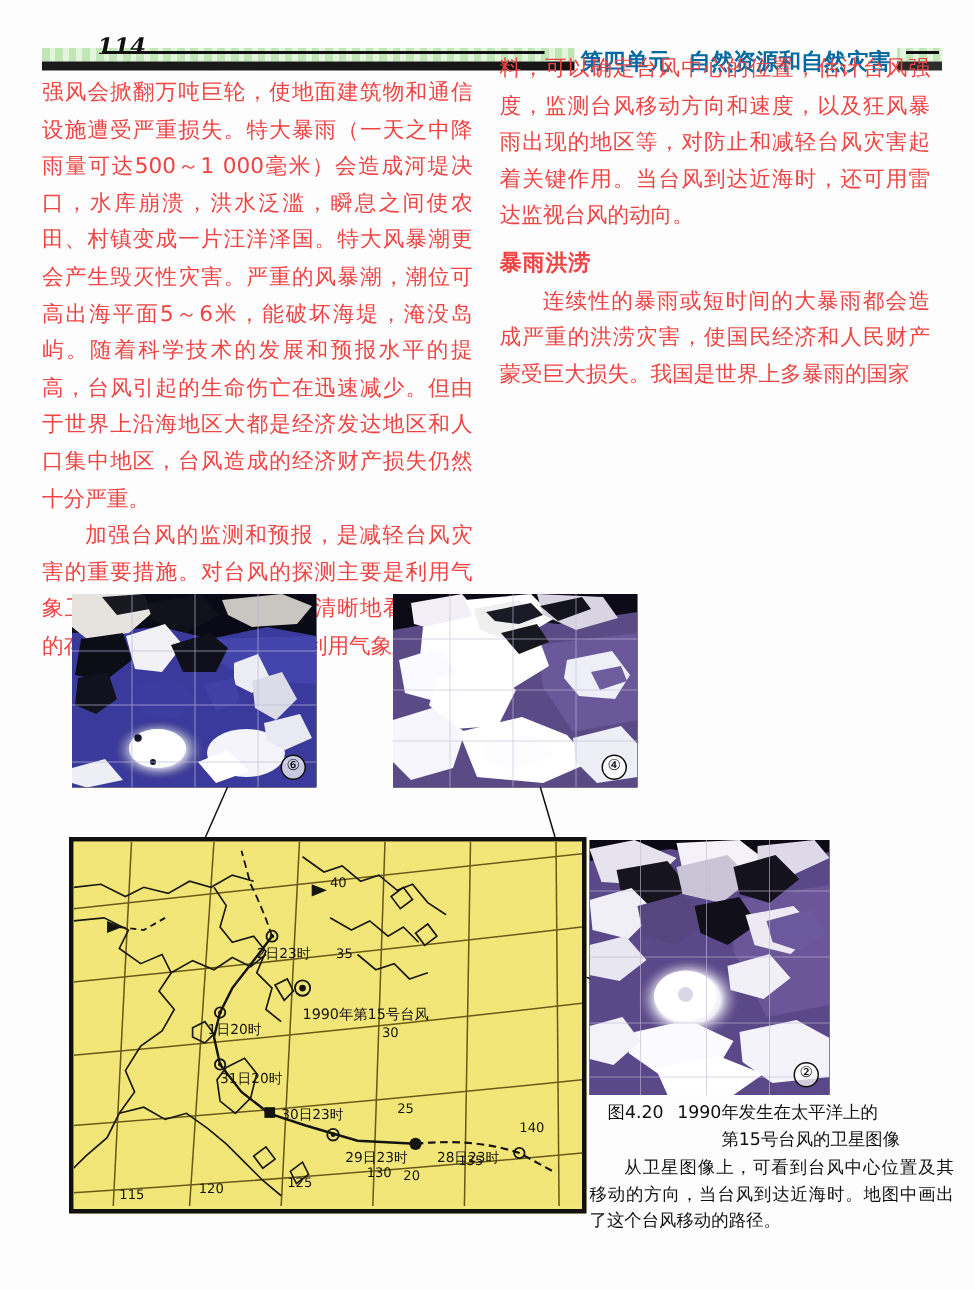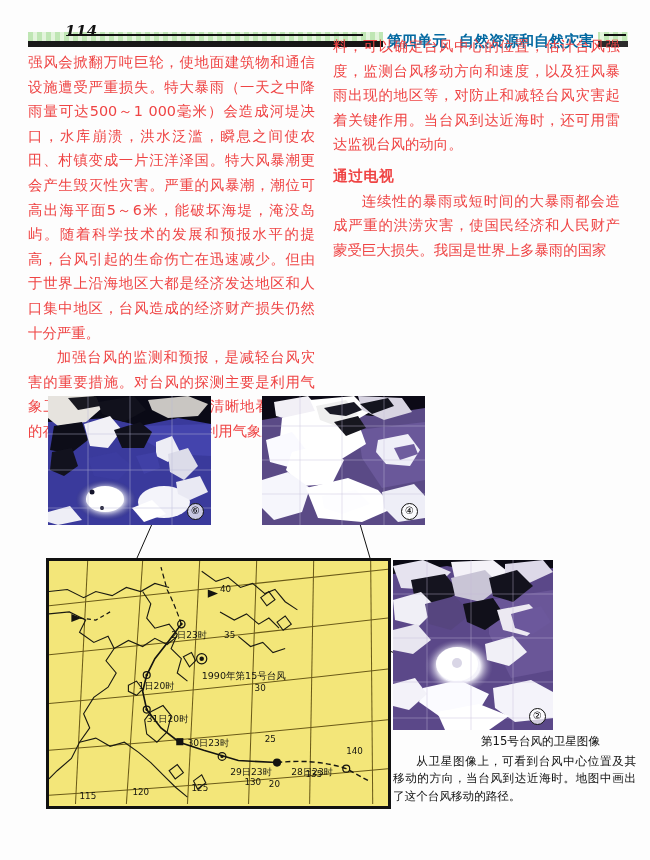--- a/index.html
+++ b/index.html
@@ -193,21 +193,21 @@
     </div>
   </div>
 
   <div class="col col-left">
     <p class="para">强风会掀翻万吨巨轮，使地面建筑物和通信设施遭受严重损失。特大暴雨（一天之中降雨量可达500～1 000毫米）会造成河堤决口，水库崩溃，洪水泛滥，瞬息之间使农田、村镇变成一片汪洋泽国。特大风暴潮更会产生毁灭性灾害。严重的风暴潮，潮位可高出海平面5～6米，能破坏海堤，淹没岛屿。随着科学技术的发展和预报水平的提高，台风引起的生命伤亡在迅速减少。但由于世界上沿海地区大都是经济发达地区和人口集中地区，台风造成的经济财产损失仍然十分严重。</p>
     <p class="para indent">加强台风的监测和预报，是减轻台风灾害的重要措施。对台风的探测主要是利用气象卫星。在卫星云图上，能清晰地看到台风的存在和大小（图4.20）。利用气象卫星资</p>
   </div>
 
   <div class="col col-right">
     <p class="para">料，可以确定台风中心的位置，估计台风强度，监测台风移动方向和速度，以及狂风暴雨出现的地区等，对防止和减轻台风灾害起着关键作用。当台风到达近海时，还可用雷达监视台风的动向。</p>
-    <p class="sub-heading">通过电视</p>
+    <p class="sub-heading">暴雨洪涝</p>
     <p class="para indent">连续性的暴雨或短时间的大暴雨都会造成严重的洪涝灾害，使国民经济和人民财产蒙受巨大损失。我国是世界上多暴雨的国家</p>
   </div>
 
   <div class="figures">
 
     <svg class="leader" style="left:40px; top:520px; width:420px; height:45px;" viewBox="0 0 420 45">
       <line x1="112" y1="4" x2="97" y2="38" stroke="#111" stroke-width="1"></line>
       <line x1="320" y1="4" x2="330" y2="38" stroke="#111" stroke-width="1"></line>
     </svg>
     <svg class="leader" style="left:380px; top:645px; width:22px; height:14px;" viewBox="0 0 22 14">
@@ -419,18 +419,21 @@
 
         <text x="216" y="222" font-family="DejaVu Sans, Liberation Sans, sans-serif" font-size="8.6" fill="#141410">20</text>
         <text x="212" y="178" font-family="DejaVu Sans, Liberation Sans, sans-serif" font-size="8.6" fill="#141410">25</text>
         <text x="202" y="128" font-family="DejaVu Sans, Liberation Sans, sans-serif" font-size="8.6" fill="#141410">30</text>
         <text x="172" y="76" font-family="DejaVu Sans, Liberation Sans, sans-serif" font-size="8.6" fill="#141410">35</text>
         <text x="168" y="30" font-family="DejaVu Sans, Liberation Sans, sans-serif" font-size="8.6" fill="#141410">40</text>
       </svg>
     </div>
 
     <div class="caption">
+      <div class="caption-title-1">
+        <span class="fignum">图4.20</span><span>1990年发生在太平洋上的</span>
+      </div>
       <div class="caption-title-2">第15号台风的卫星图像</div>
       <div class="caption-body">从卫星图像上，可看到台风中心位置及其移动的方向，当台风到达近海时。地图中画出了这个台风移动的路径。</div>
     </div>
 
   </div>
 </div>
 
 </body></html>

